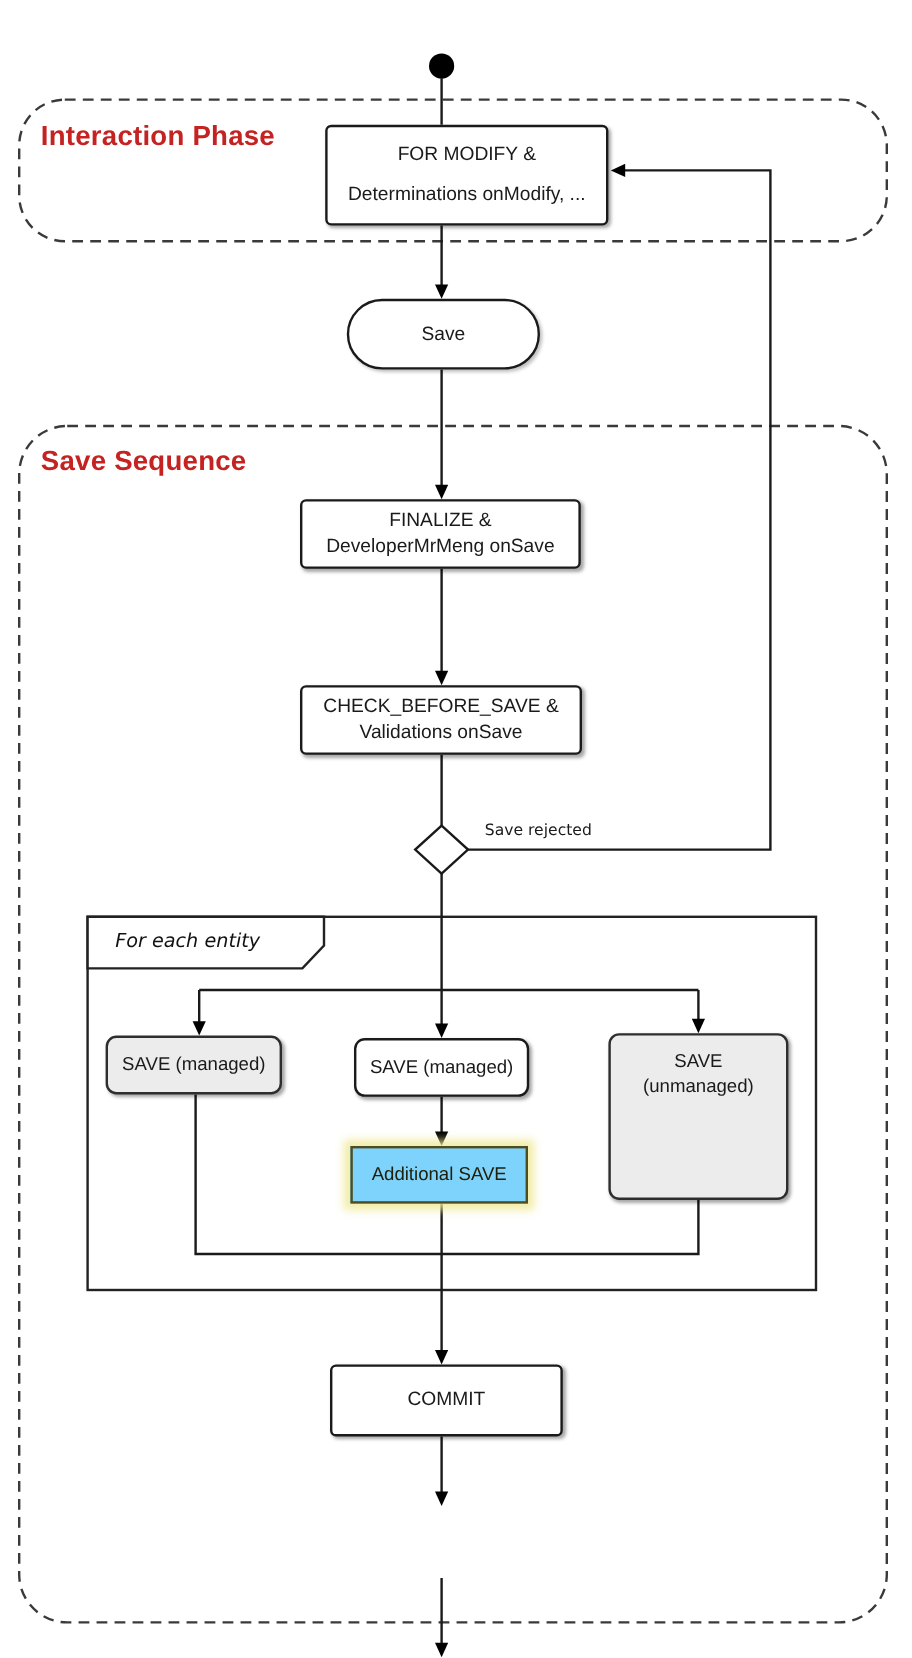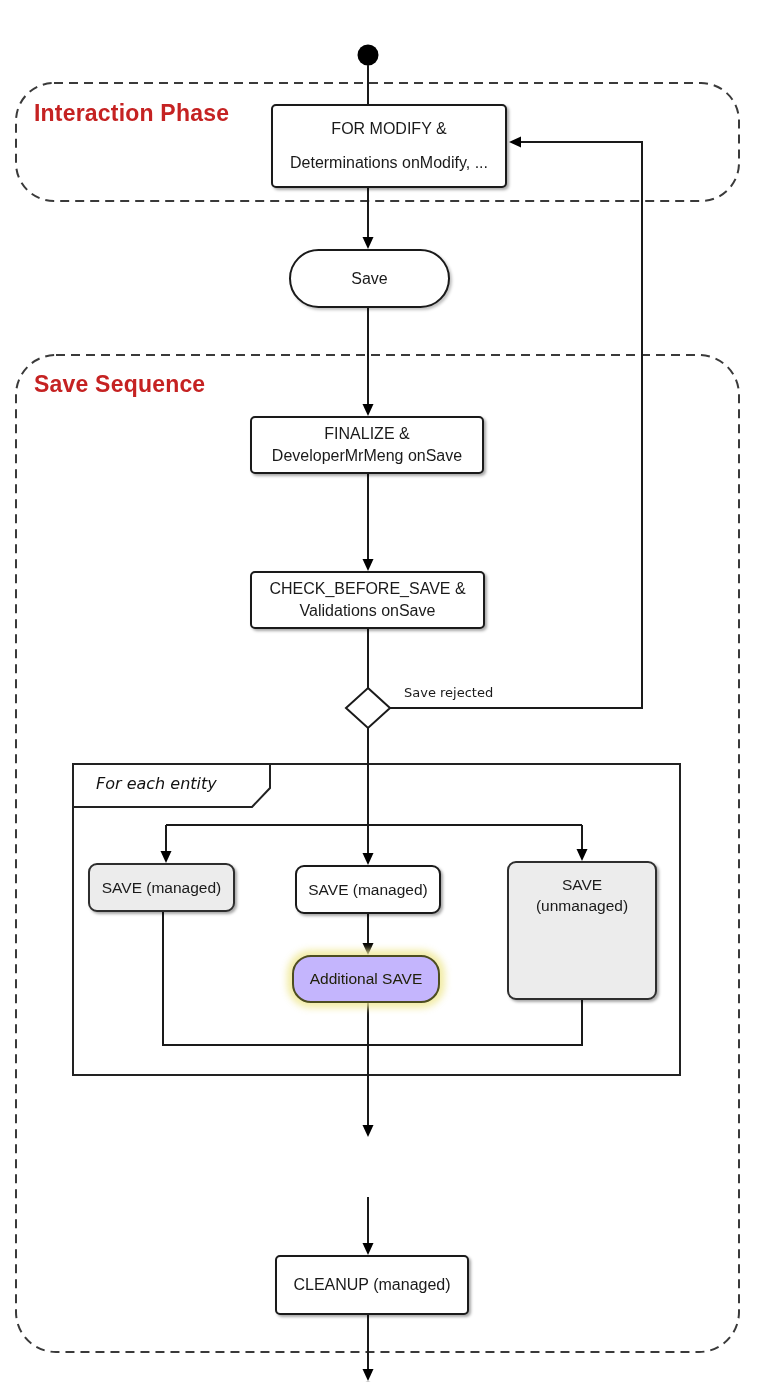--- a/index.html
+++ b/index.html
@@ -24,21 +24,21 @@
   .activity.gray{background:#ececec;border-color:#2e2e2e;}
   .activity .ln{display:block;white-space:nowrap;}
 
   .pill{
     position:absolute;box-sizing:border-box;background:#ffffff;
     border:2px solid #1a1a1a;border-radius:30px;
     display:flex;align-items:center;justify-content:center;
     font-size:16px;box-shadow:2px 2px 3px rgba(0,0,0,0.25);
   }
   .yellow{
-    background:#c4b5fd;border:2px solid #4d4d20;border-radius:19px;
+    background:#7dd3fc;border:2px solid #4d4d20;border-radius:0;
     box-shadow:0 0 7px 5px rgba(240,233,150,0.85);
     color:#20200a;
   }
   .tall{justify-content:flex-start;padding-top:11px;}
   .edge-label{
     position:absolute;font-size:13px;color:#1a1a1a;white-space:nowrap;
     font-family:"DejaVu Sans","Liberation Sans",sans-serif;
   }
   .partition-label{
     position:absolute;font-size:16px;color:#111;white-space:nowrap;
@@ -144,23 +144,23 @@
 
   <div class="activity round gray tall" style="left:507px;top:821px;width:150px;height:139px;font-size:15.5px;line-height:21px;">
     <span class="ln">SAVE</span>
     <span class="ln">(unmanaged)</span>
   </div>
 
   <div class="activity yellow" style="left:292px;top:915px;width:148px;height:48px;font-size:15.5px;">
     <span>Additional SAVE</span>
   </div>
 
+  <div class="activity" style="left:275px;top:1097px;width:194px;height:60px;">
+    <span>COMMIT</span>
+  </div>
 
-  <div class="activity" style="left:275px;top:1215px;width:194px;height:60px;">
-    <span>CLEANUP (managed)</span>
-  </div>
 
   <div class="wm-left">
     <span class="mark">K°°</span><span>大数跨境</span>
   </div>
   <div class="wm-right">CSDN @DeveloperMrMeng</div>
 
 </div>
 
 </body></html>

